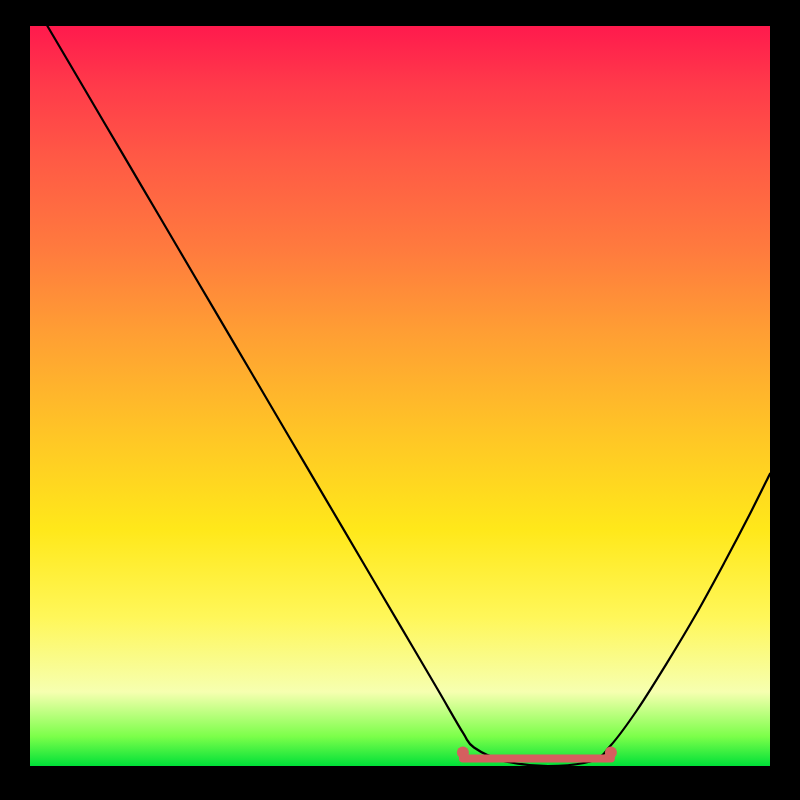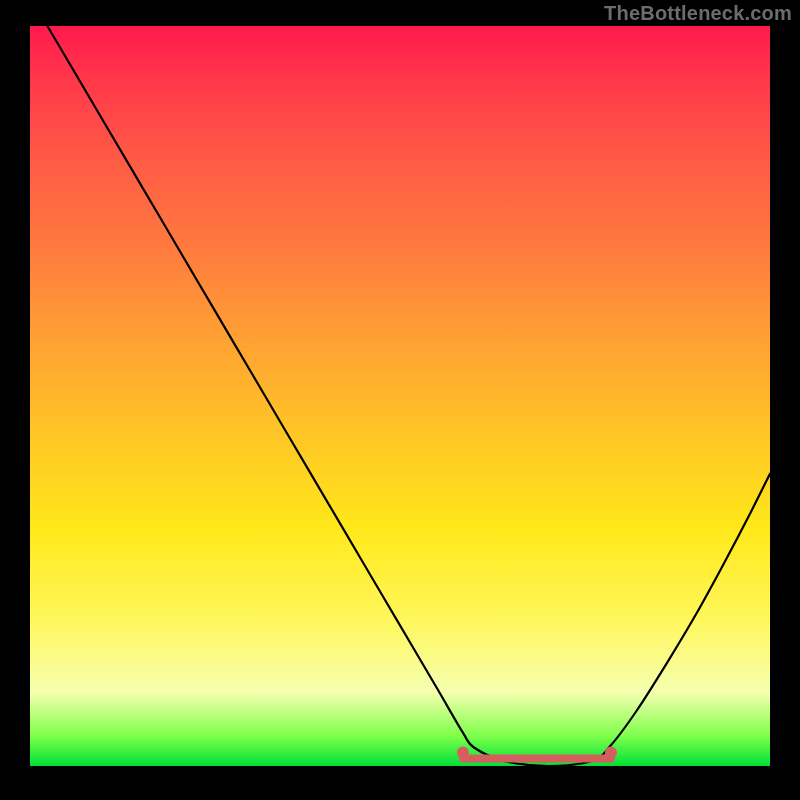--- a/index.html
+++ b/index.html
@@ -70,21 +70,20 @@
     stroke-linecap: round;
   }
   .knob {
     fill: #d55f5f;
   }
 </style>
 </head>
 <body>
 
 <div class="frame">
-  <div class="watermark">TheBottleneck.com</div>
 
   <div class="plot">
     <svg class="curve" viewBox="0 0 740 740">
       <path id="bottleneck-path" class="curve-path" d="M 0 -29.600000000000023 C 6.17 -19.12, 24.67 12.33, 37.00 33.30 C 49.33 54.27, 61.67 75.23, 74.00 96.20 C 86.33 117.17, 98.67 138.13, 111.00 159.10 C 123.33 180.07, 135.67 201.03, 148.00 222.00 C 160.33 242.97, 172.67 263.93, 185.00 284.90 C 197.33 305.87, 209.67 326.83, 222.00 347.80 C 234.33 368.77, 246.67 389.73, 259.00 410.70 C 271.33 431.67, 283.67 452.63, 296.00 473.60 C 308.33 494.57, 320.67 515.53, 333.00 536.50 C 345.33 557.47, 357.67 578.43, 370.00 599.40 C 382.33 620.37, 396.52 644.42, 407.00 662.30 C 417.48 680.18, 426.73 696.83, 432.90 706.70 C 439.07 716.57, 437.22 716.81, 444.00 721.50 C 450.78 726.19, 461.27 731.74, 473.60 734.82 C 485.93 737.90, 503.20 740.00, 518.00 740.00 C 532.80 740.00, 551.92 738.27, 562.40 734.82 C 572.88 731.37, 573.50 727.67, 580.90 719.28 C 588.30 710.89, 597.55 698.07, 606.80 684.50 C 616.05 670.93, 626.53 653.91, 636.40 637.88 C 646.27 621.85, 656.13 605.57, 666.00 588.30 C 675.87 571.03, 686.97 550.31, 695.60 534.28 C 704.23 518.25, 710.40 506.53, 717.80 492.10 C 725.20 477.67, 736.30 455.10, 740.00 447.70"></path>
       <line id="flat-line" class="flat-seg" x1="432.9" y1="732.6" x2="580.9" y2="732.6"></line>
       <circle id="knob-left" class="knob" r="6" cx="432.9" cy="726.6"></circle>
       <circle id="knob-right" class="knob" r="6" cx="580.9" cy="726.6"></circle>
     </svg>
   </div>
 </div>

